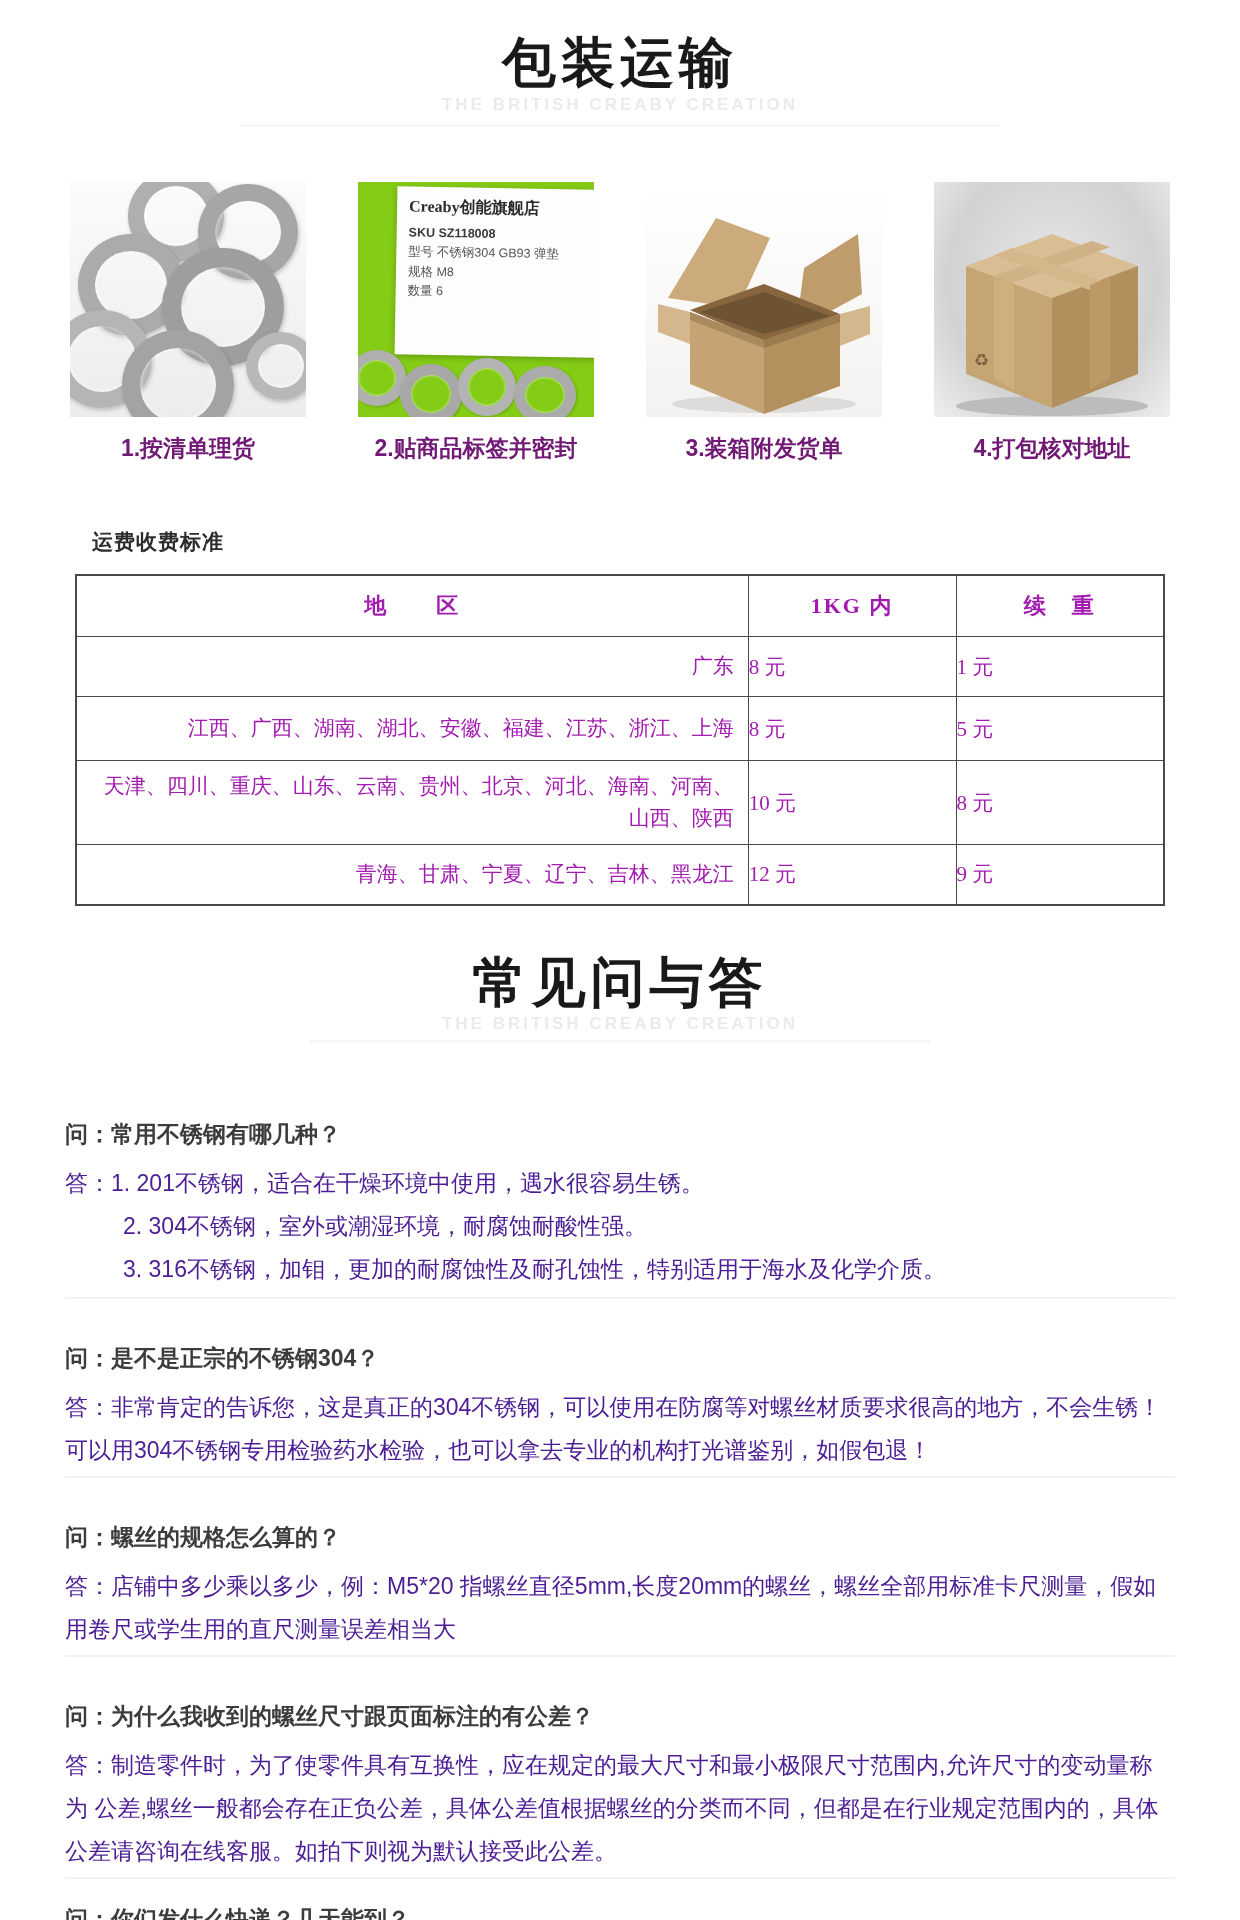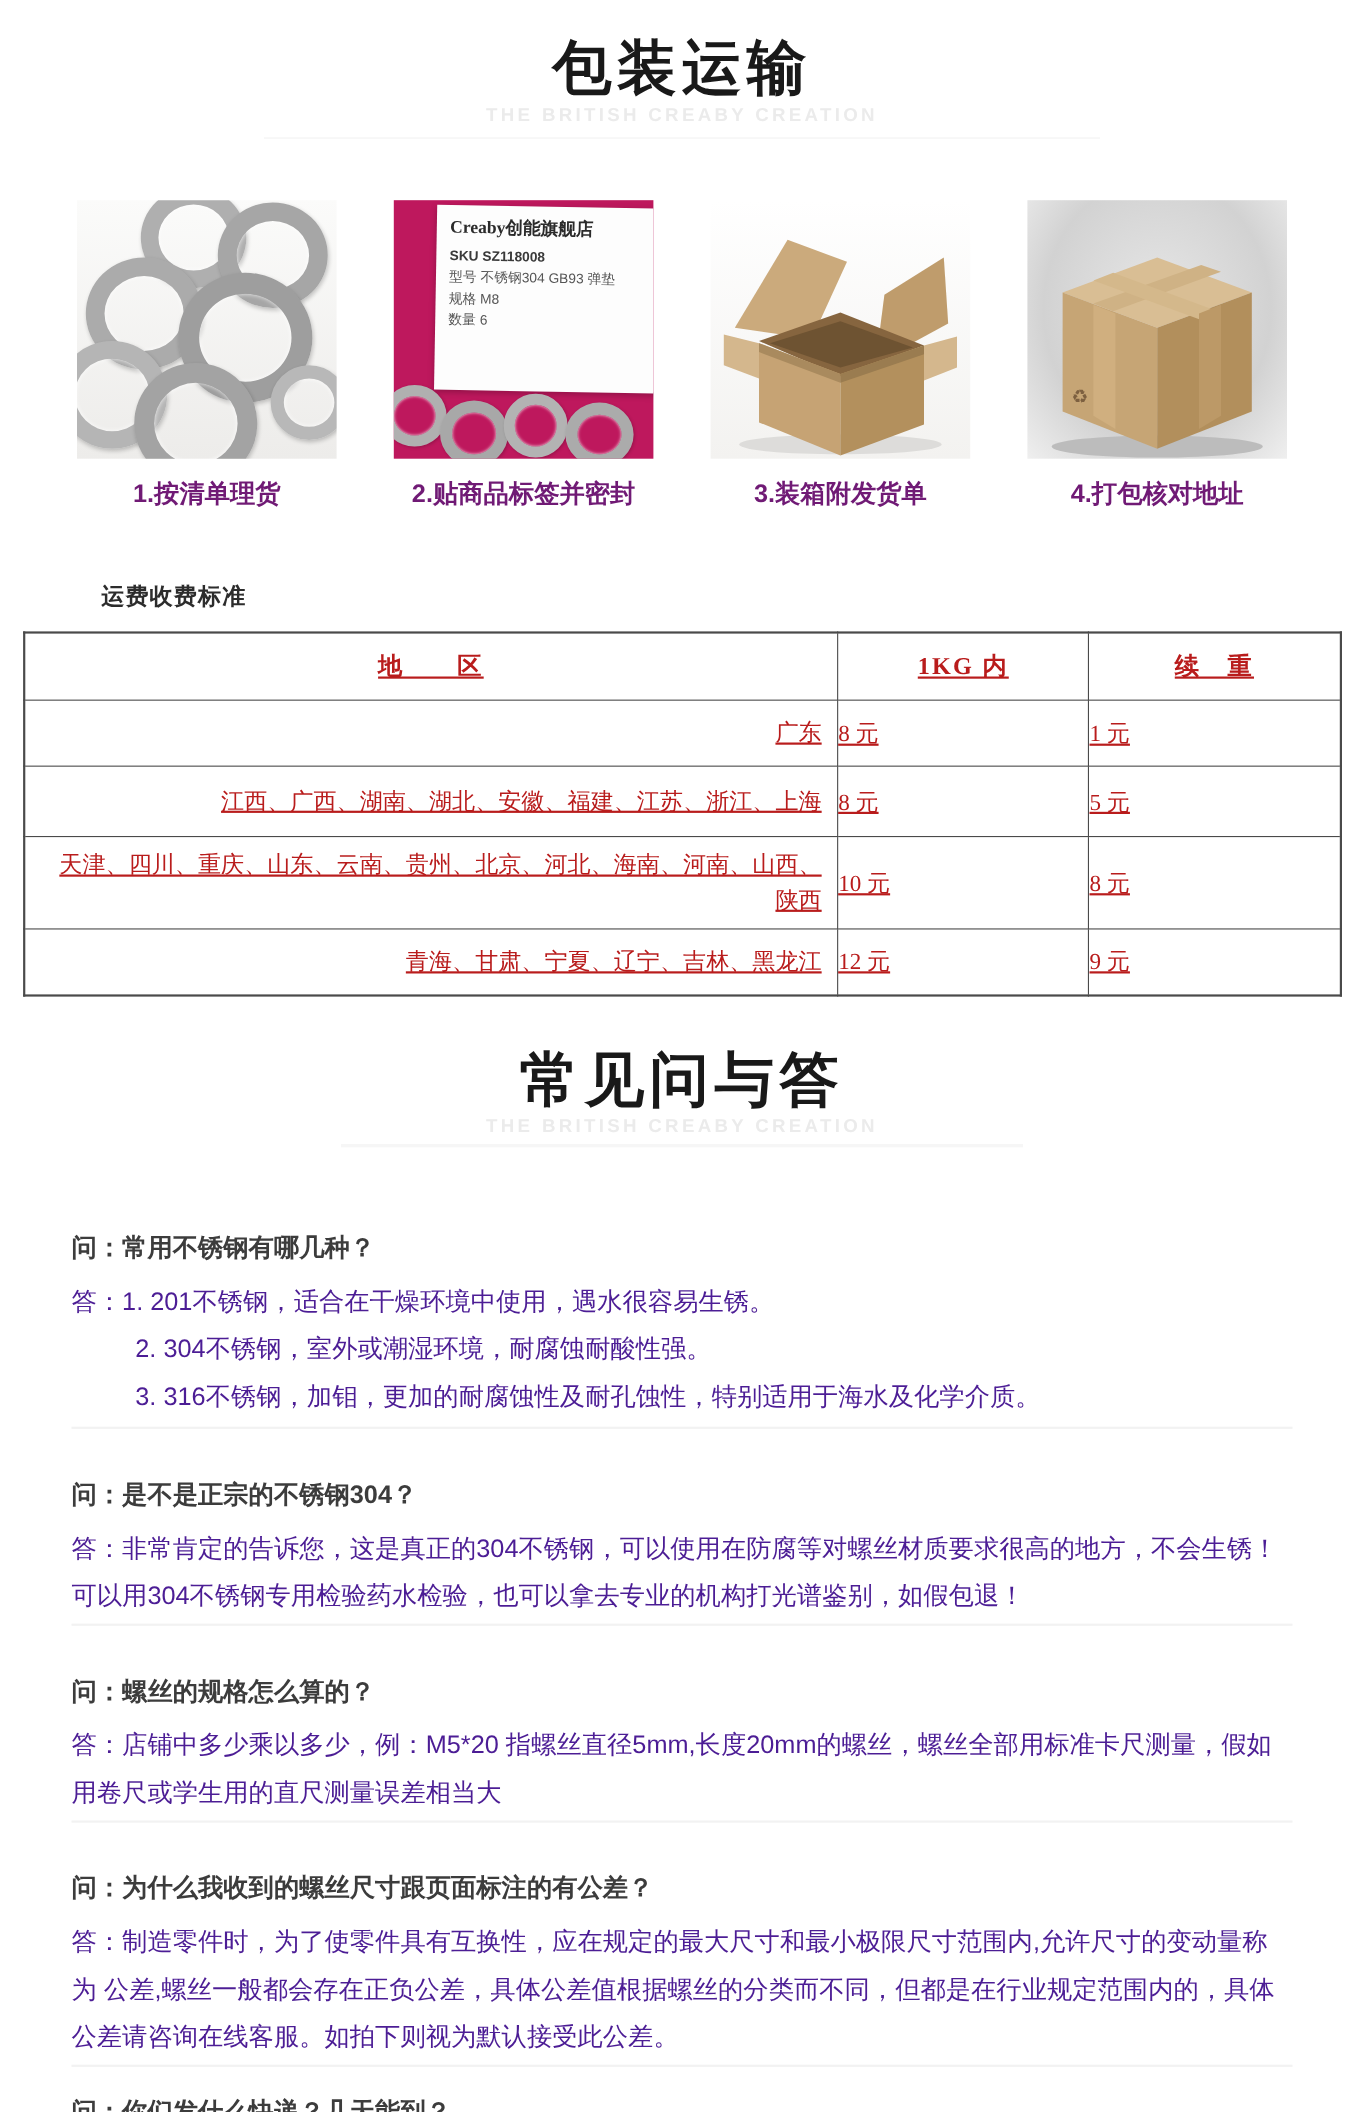--- a/index.html
+++ b/index.html
@@ -41,21 +41,21 @@
     box-shadow: inset 0 0 5px rgba(255,255,255,.85), 1px 2px 4px rgba(0,0,0,.22);
   }
   .r1 { left:58px;  top:-12px; width:96px;  height:92px;  border:16px solid #afafaf; }
   .r2 { left:128px; top:2px;   width:100px; height:96px;  border:17px solid #a6a6a6; }
   .r3 { left:8px;   top:52px;  width:106px; height:102px; border:17px solid #ababab; }
   .r4 { left:92px;  top:66px;  width:122px; height:118px; border:19px solid #9e9e9e; }
   .r5 { left:-18px; top:128px; width:100px; height:98px;  border:16px solid #b5b5b5; }
   .r6 { left:52px;  top:148px; width:112px; height:110px; border:18px solid #a3a3a3; }
   .r7 { left:176px; top:150px; width:70px;  height:68px;  border:12px solid #b8b8b8; }
   
-  .img-label { background:#be185d; }
+  .img-label { background:#84cc16; }
   .label-card {
     position:absolute; right:-8px; top:6px; width:206px; height:168px;
     background:#fdfdfd; box-shadow:0 2px 6px rgba(0,0,0,.25);
     transform:rotate(1deg); text-align:left; padding:10px 12px;
   }
   .label-card .l-brand { font-family:"Liberation Serif","DejaVu Serif",serif;
     font-size:16px; font-weight:700; color:#2b2b2b; margin-bottom:6px; white-space:nowrap;}
   .label-card .l-row { font-size:12.5px; font-weight:700; color:#3a3a3a; line-height:1.55; white-space:nowrap;}
   .label-card .l-row.light { font-weight:400; color:#555; }
   .sr { position:absolute; border-radius:50%;
@@ -68,22 +68,22 @@
   .img-openbox { background:linear-gradient(180deg,#ffffff 0%,#f3f2f0 100%); }
   .img-sealedbox { background:radial-gradient(ellipse at 50% 42%, #e7e7e7 0%, #d2d2d2 62%, #efefef 100%); }
   .step-img svg { display:block; width:100%; height:100%; }
 
   
   #shipping-heading {
     margin:64px 0 0 92px; font-size:21px; font-weight:700; color:#2c2c2c;
     letter-spacing:1px;
   }
   #fee-table {
-    width:1199px; margin:18px auto 0; border-collapse:collapse;
-    font-family:"Liberation Serif","DejaVu Serif",serif; color:#b91c1c;text-decoration:underline;
+    width:1090px; margin:18px auto 0; border-collapse:collapse;
+    font-family:"Liberation Serif","DejaVu Serif",serif; color:#a21caf;
   }
   #fee-table th, #fee-table td { border:1px solid #4a4a4a; }
   #fee-table { border:2px solid #4a4a4a; }
   #fee-table th {
     font-size:22px; font-weight:700; letter-spacing:2px; height:62px; text-align:center;
   }
   #fee-table td { font-size:21px; }
   #fee-table td.region { padding:10px 14px 10px 16px; line-height:1.5; text-align:right; }
   #fee-table td.fee { width:210px; }
   #fee-table col.c-region { width:680px; }

